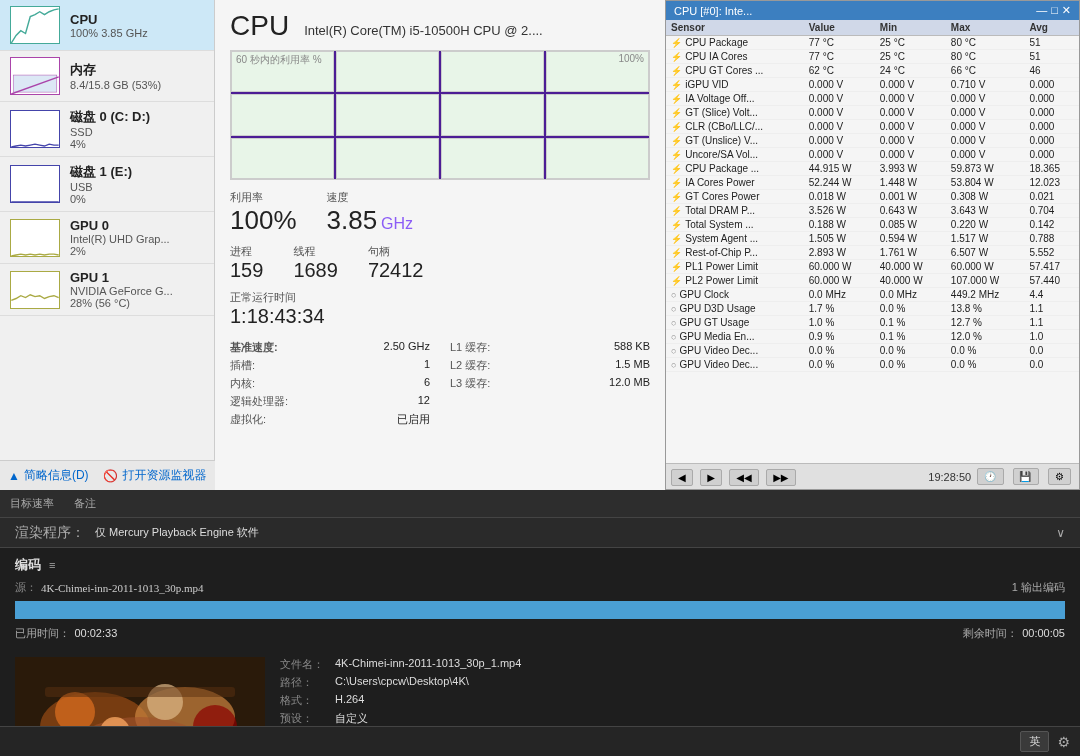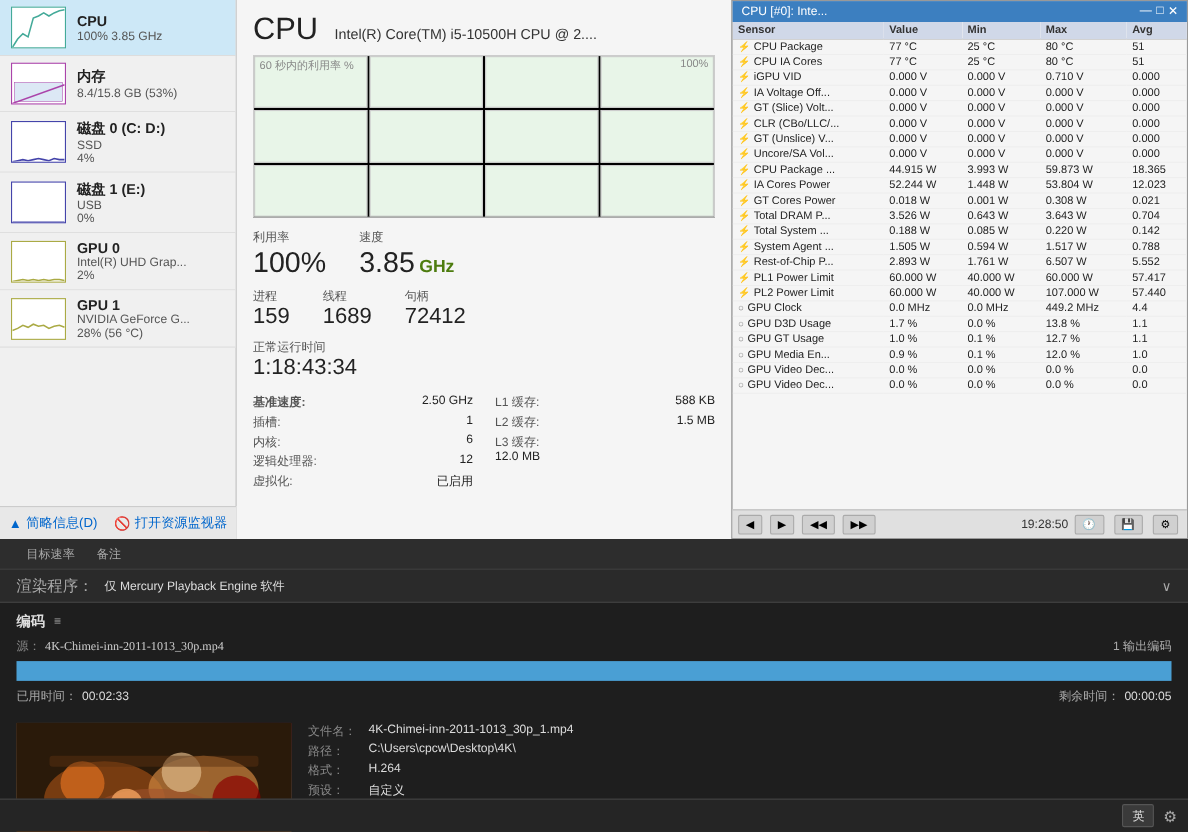--- a/index.html
+++ b/index.html
@@ -51,22 +51,22 @@
       height: 490px;
       background: #f5f5f5;
       padding: 10px 15px;
     }
     .cpu-header { display: flex; align-items: center; margin-bottom: 8px; }
     .cpu-title { font-size: 28px; font-weight: 300; color: #222; margin-right: 15px; }
     .cpu-model { font-size: 13px; color: #333; align-self: flex-end; padding-bottom: 4px; }
 
     .cpu-graph-area {
       border: 1px solid #ccc;
-      background: #000000;
-      height: 148px;
+      background: #4c1d95;
+      height: 130px;
       margin-bottom: 10px;
       position: relative;
       overflow: hidden;
     }
     .cpu-graph-label-top {
       position: absolute; top: 2px; left: 5px;
       font-size: 10px; color: #888;
     }
     .cpu-graph-label-right {
       position: absolute; top: 2px; right: 5px;
@@ -81,21 +81,21 @@
       gap: 2px;
       width: 100%;
       height: 100%;
     }
     .cpu-mini-cell {
       border: 1px solid #ccc;
       background: #e8f5e8;
     }
     .cpu-stat-label { font-size: 11px; color: #555; }
     .cpu-stat-value { font-size: 26px; font-weight: 300; color: #222; }
-    .cpu-stat-unit { font-size: 16px; color: #4d7c0f; font-weight: bold; }
+    .cpu-stat-unit { font-size: 16px; color: #8b5cf6; }
 
     .tm-bottom-bar {
       position: absolute;
       bottom: 0; left: 0;
       width: 215px;
       height: 30px;
       background: #e8e8e8;
       display: flex;
       align-items: center;
       padding: 0 8px;
@@ -186,21 +186,21 @@
       width: 1080px;
       height: 266px;
       background: #1e1e1e;
     }
 
     .premiere-bar {
       height: 28px;
       background: #2d2d2d;
       display: flex;
       align-items: center;
-      padding: 0 24px;
+      padding: 0 10px;
       gap: 20px;
       border-bottom: 1px solid #444;
     }
     .premiere-bar-label {
       font-size: 11px;
       color: #aaa;
     }
 
     .premiere-renderer-bar {
       height: 30px;
@@ -536,21 +536,21 @@
     </div>
     <div style="flex:1;">
       <div style="display:flex;justify-content:space-between;margin-bottom:3px;">
         <span style="font-size:11px;color:#555;">L1 缓存:</span>
         <span style="font-size:11px;color:#222;font-weight:500;">588 KB</span>
       </div>
       <div style="display:flex;justify-content:space-between;margin-bottom:3px;">
         <span style="font-size:11px;color:#555;">L2 缓存:</span>
         <span style="font-size:11px;color:#222;font-weight:500;">1.5 MB</span>
       </div>
-      <div style="display:flex;justify-content:space-between;margin-bottom:3px;flex-direction:column;">
+      <div style="display:flex;justify-content:space-between;margin-bottom:3px;">
         <span style="font-size:11px;color:#555;">L3 缓存:</span>
         <span style="font-size:11px;color:#222;font-weight:500;">12.0 MB</span>
       </div>
     </div>
   </div>
 </div>
 
 <div id="hwinfo-panel">
   <div class="hwinfo-titlebar">
     <span>CPU [#0]: Inte...</span>
@@ -578,20 +578,27 @@
       <td>25 °C</td>
       <td>80 °C</td>
       <td>51</td>
     </tr>
           <tr>
       <td><span style="color:#f0a000;font-size:9px;margin-right:3px;">⚡</span>CPU IA Cores</td>
       <td>77 °C</td>
       <td>25 °C</td>
       <td>80 °C</td>
       <td>51</td>
+    </tr>
+          <tr>
+      <td><span style="color:#f0a000;font-size:9px;margin-right:3px;">⚡</span>CPU GT Cores ...</td>
+      <td>62 °C</td>
+      <td>24 °C</td>
+      <td>66 °C</td>
+      <td>46</td>
     </tr>
           <tr>
       <td><span style="color:#f0a000;font-size:9px;margin-right:3px;">⚡</span>iGPU VID</td>
       <td>0.000 V</td>
       <td>0.000 V</td>
       <td>0.710 V</td>
       <td>0.000</td>
     </tr>
           <tr>
       <td><span style="color:#f0a000;font-size:9px;margin-right:3px;">⚡</span>IA Voltage Off...</td>

